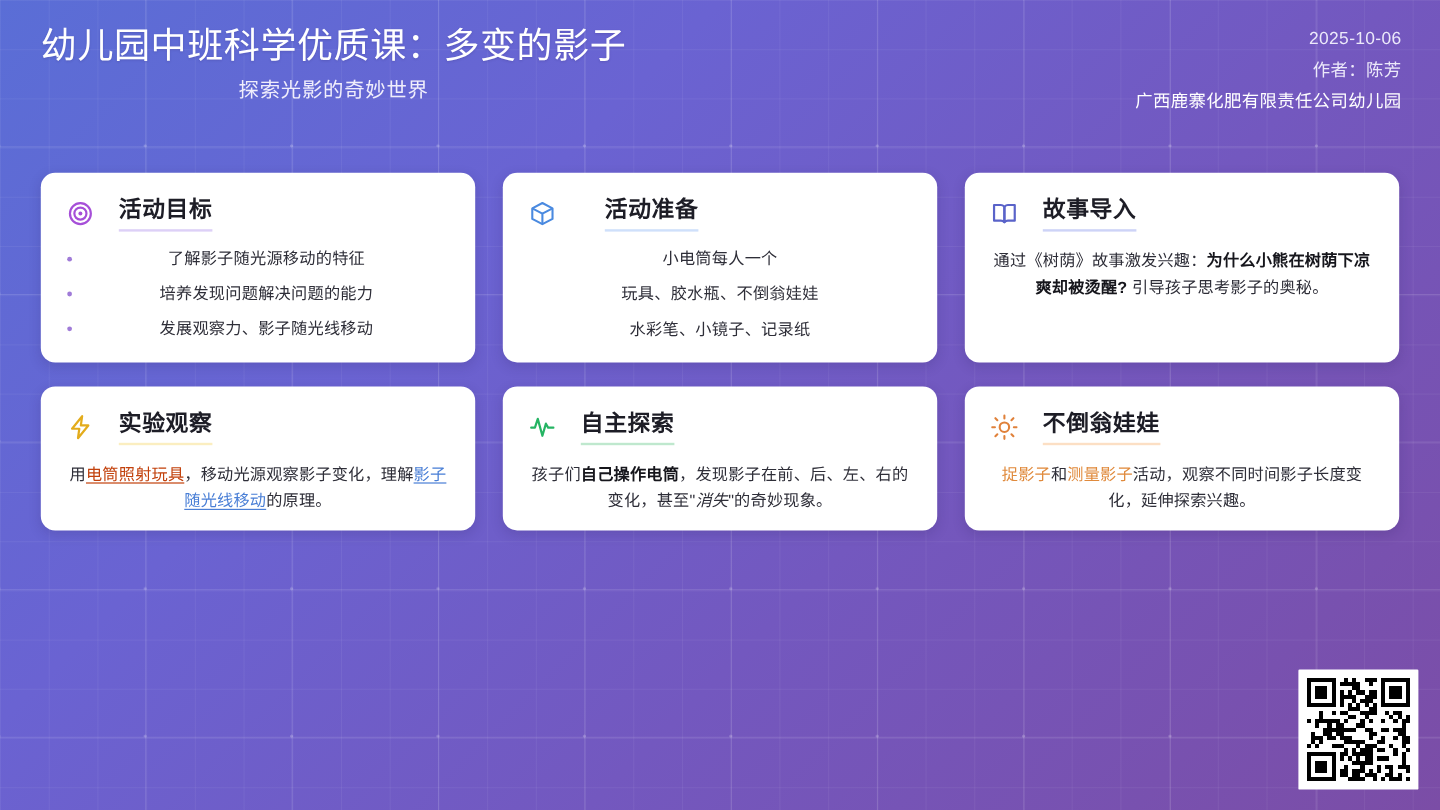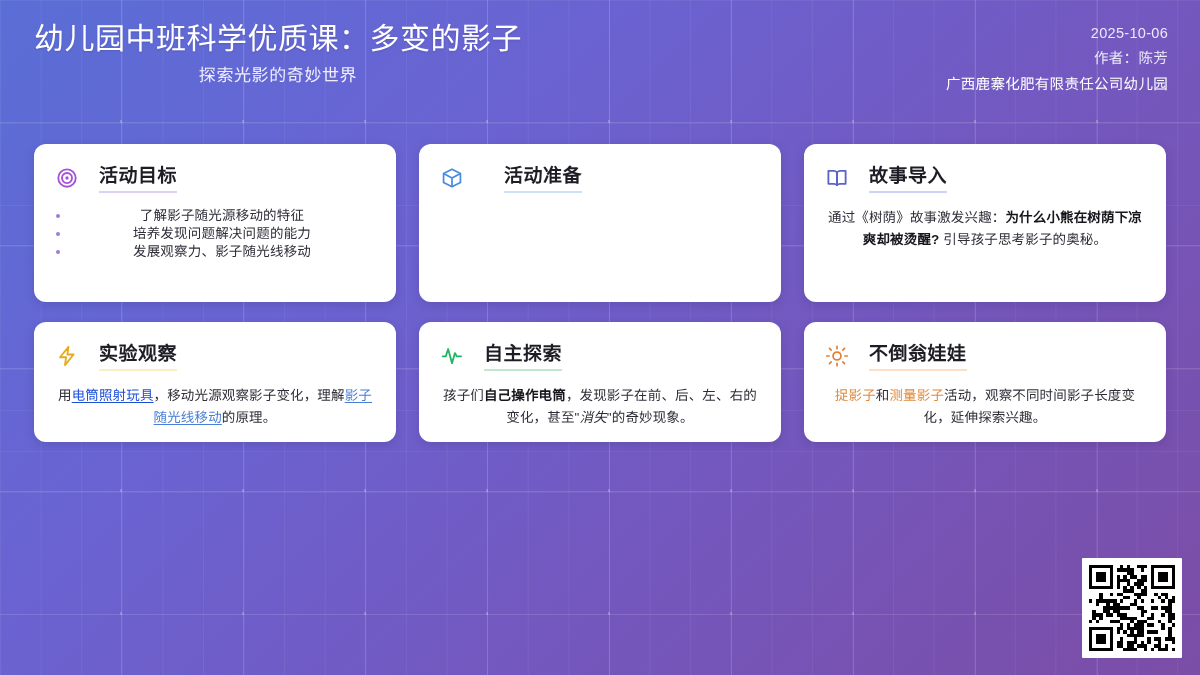--- a/index.html
+++ b/index.html
@@ -91,38 +91,38 @@
     padding-bottom:3px;
     border-bottom:2.5px solid transparent;
   }
   .u-purple { border-bottom-color:#ddd0f7; }
   .u-blue   { border-bottom-color:#cfe0fb;margin-left:20px; }
   .u-indigo { border-bottom-color:#cdd3f7; }
   .u-amber  { border-bottom-color:#fbeec0; }
   .u-green  { border-bottom-color:#bfe8ce; }
   .u-orange { border-bottom-color:#fcdfc4; }
 
-  .bullets { list-style:none; display:flex; flex-direction:column; }
+  .bullets { list-style:none; display:flex; flex-direction:column; gap:11px; }
   .bullets li {
     position:relative; padding-left:14px;
     font-size:13.5px; color:#2e2e38; line-height:1.35; letter-spacing:0.2px;
   }
   .bullets li::before {
     content:""; position:absolute; left:0; top:7px;
     width:4px; height:4px; border-radius:50%; background:#a07bd8;
   }
   .lines { display:flex; flex-direction:column; gap:12px; }
   .lines div {
     font-size:13.5px; color:#2e2e38; line-height:1.3; letter-spacing:0.2px;
   }
   .para {
     font-size:13.5px; color:#2e2e38; line-height:1.62; letter-spacing:0.15px;
   }
   .para b { font-weight:700; color:#16161c; }
-  .hl-underline { text-decoration:underline; text-underline-offset:2px; color:#1d4ed8; }
+  .hl-underline { text-decoration:underline; text-underline-offset:2px; color:#c2410c; }
   .hl-blue   { color:#4a7fd6; text-decoration:underline; text-underline-offset:2px; }
   .hl-orange { color:#e08a3c; }
   .hl-italic { font-style:italic; }
 
   
   .qr-box {
     position:absolute; right:18px; bottom:17px;
     width:100px; height:100px; background:#ffffff;
     padding:7px; border-radius:1px;
     display:flex; align-items:center; justify-content:center;
@@ -166,20 +166,25 @@
       </ul>
     </div>
 
     <div class="card">
       <div class="card-head">
         <svg class="card-icon" viewBox="0 0 24 24" fill="none" stroke="#4a8ae0" stroke-width="1.9" stroke-linejoin="round">
           <path d="M12 2.4 21.2 7.2v9.6L12 21.6 2.8 16.8V7.2z"></path>
           <path d="M2.8 7.2 12 12l9.2-4.8M12 12v9.6"></path>
         </svg>
         <div class="card-title u-blue">活动准备</div>
+      </div>
+      <div class="lines">
+        <div>小电筒每人一个</div>
+        <div>玩具、胶水瓶、不倒翁娃娃</div>
+        <div>水彩笔、小镜子、记录纸</div>
       </div>
     </div>
 
     <div class="card">
       <div class="card-head">
         <svg class="card-icon" viewBox="0 0 24 24" fill="none" stroke="#5a63c9" stroke-width="2" stroke-linejoin="round">
           <path d="M2.6 4.2h6.2c1.3 0 2.4.8 3.2 1.6v14c-.8-.8-1.9-1.4-3.2-1.4H2.6z"></path>
           <path d="M21.4 4.2h-6.2c-1.3 0-2.4.8-3.2 1.6v14c.8-.8 1.9-1.4 3.2-1.4h6.2z"></path>
         </svg>
         <div class="card-title u-indigo">故事导入</div>

